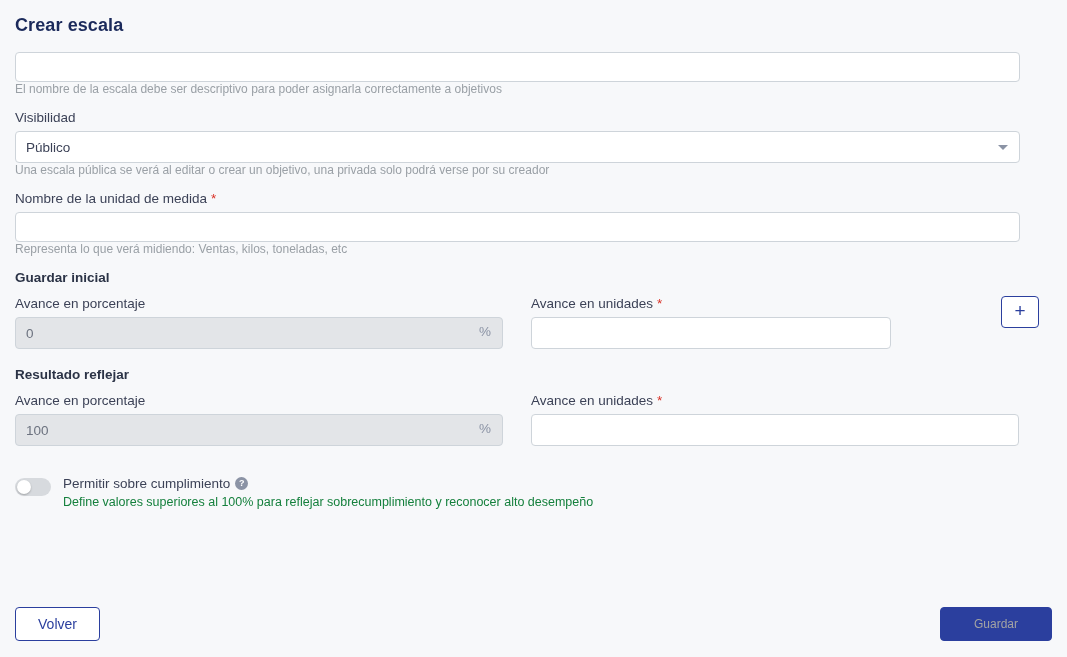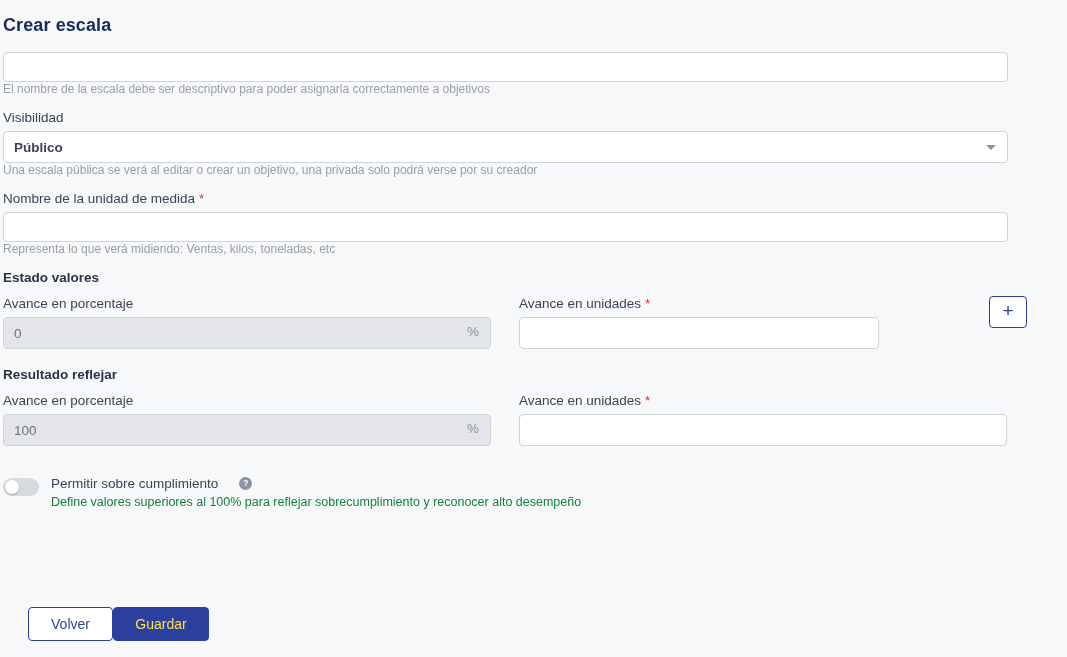--- a/index.html
+++ b/index.html
@@ -12,21 +12,21 @@
     background: #f7f8fa;
     font-family: "Liberation Sans", sans-serif;
     color: #333;
     overflow: hidden;
   }
   .page {
     position: relative;
     width: 1067px;
     height: 657px;
     box-sizing: border-box;
-    padding: 0 3px;
+    padding: 0 15px;
     background: #f7f8fa;
   }
   .page-title {
     font-size: 18px;
     font-weight: bold;
     color: #1b2a5b;
     padding-top: 15px;
     margin-bottom: 16px;
     letter-spacing: 0.1px;
   }
@@ -55,21 +55,20 @@
   .text-input::placeholder { color: #9aa0a6; }
   .helper {
     font-size: 12px;
     color: #9aa0a6;
     margin-bottom: 14px;
   }
   .select-wrap {
     position: relative;
     width: 1005px;
     height: 32px;
-    font-weight: bold;
   }
   .select-box {
     box-sizing: border-box;
     width: 1005px;
     height: 32px;
     border: 1px solid #ced4da;
     border-radius: 4px;
     background: #ffffff;
     font-size: 13.5px;
     color: #3c4257;
@@ -177,68 +176,69 @@
     border-radius: 50%;
     background: #ffffff;
     box-shadow: 0 1px 2px rgba(0,0,0,0.25);
   }
   .toggle-text { margin-left: 12px; }
   .toggle-title {
     font-size: 13.5px;
     color: #3c4257;
     display: flex;
     align-items: center;
-    gap: 21px;
+    gap: 5px;
   }
   .help-icon {
     display: inline-block;
     width: 13px;
     height: 13px;
     border-radius: 50%;
     background: #8b93a5;
     color: #fff;
     font-size: 9px;
     line-height: 13px;
     text-align: center;
     font-weight: bold;
   }
   .toggle-desc {
     font-size: 12.5px;
     color: #15803d;
     margin-top: 4px;
   }
   .footer {
     position: absolute;
-    left: 28px;
+    left: 15px;
     right: 15px;
     bottom: 16px;
     display: flex;
+    justify-content: space-between;
     align-items: center;
   }
   .btn-back {
     box-sizing: border-box;
     width: 85px;
     height: 34px;
     border: 1px solid #2b3f9e;
     border-radius: 4px;
     background: #ffffff;
     color: #2b3f9e;
     font-size: 14px;
     font-family: "Liberation Sans", sans-serif;
     cursor: pointer;
   }
   .btn-save {
     box-sizing: border-box;
-    width: 96px;
+    width: 112px;
     height: 34px;
     border: 1px solid #2b3f9e;
     border-radius: 4px;
     background: #2b3f9e;
-    color: #fde047;
-    font-size: 14px;
+    color: #a3a3a3;
+    font-size: 12px;
     font-family: "Liberation Sans", sans-serif;
     cursor: pointer;
   }
 </style>
 </head>
 <body>
 
 <div class="page">
 
   <div class="page-title">Crear escala</div>
@@ -257,21 +257,21 @@
 
   
   <div class="field-label">
     <span>Nombre de la unidad de medida</span>
     <span class="req">*</span>
   </div>
   <input class="text-input" type="text" value="" style="">
   <div class="helper">Representa lo que verá midiendo: Ventas, kilos, toneladas, etc</div>
 
   
-  <div class="section-title">Estado valores</div>
+  <div class="section-title">Guardar inicial</div>
   <div class="row">
     <div class="col-pct">
       <div class="field-label">Avance en porcentaje</div>
       <div class="pct-wrap">
         <input class="pct-input" type="text" readonly="" value="0" style="">
         <span class="pct-sign">%</span>
       </div>
     </div>
     <div class="col-units">
       <div class="field-label">

